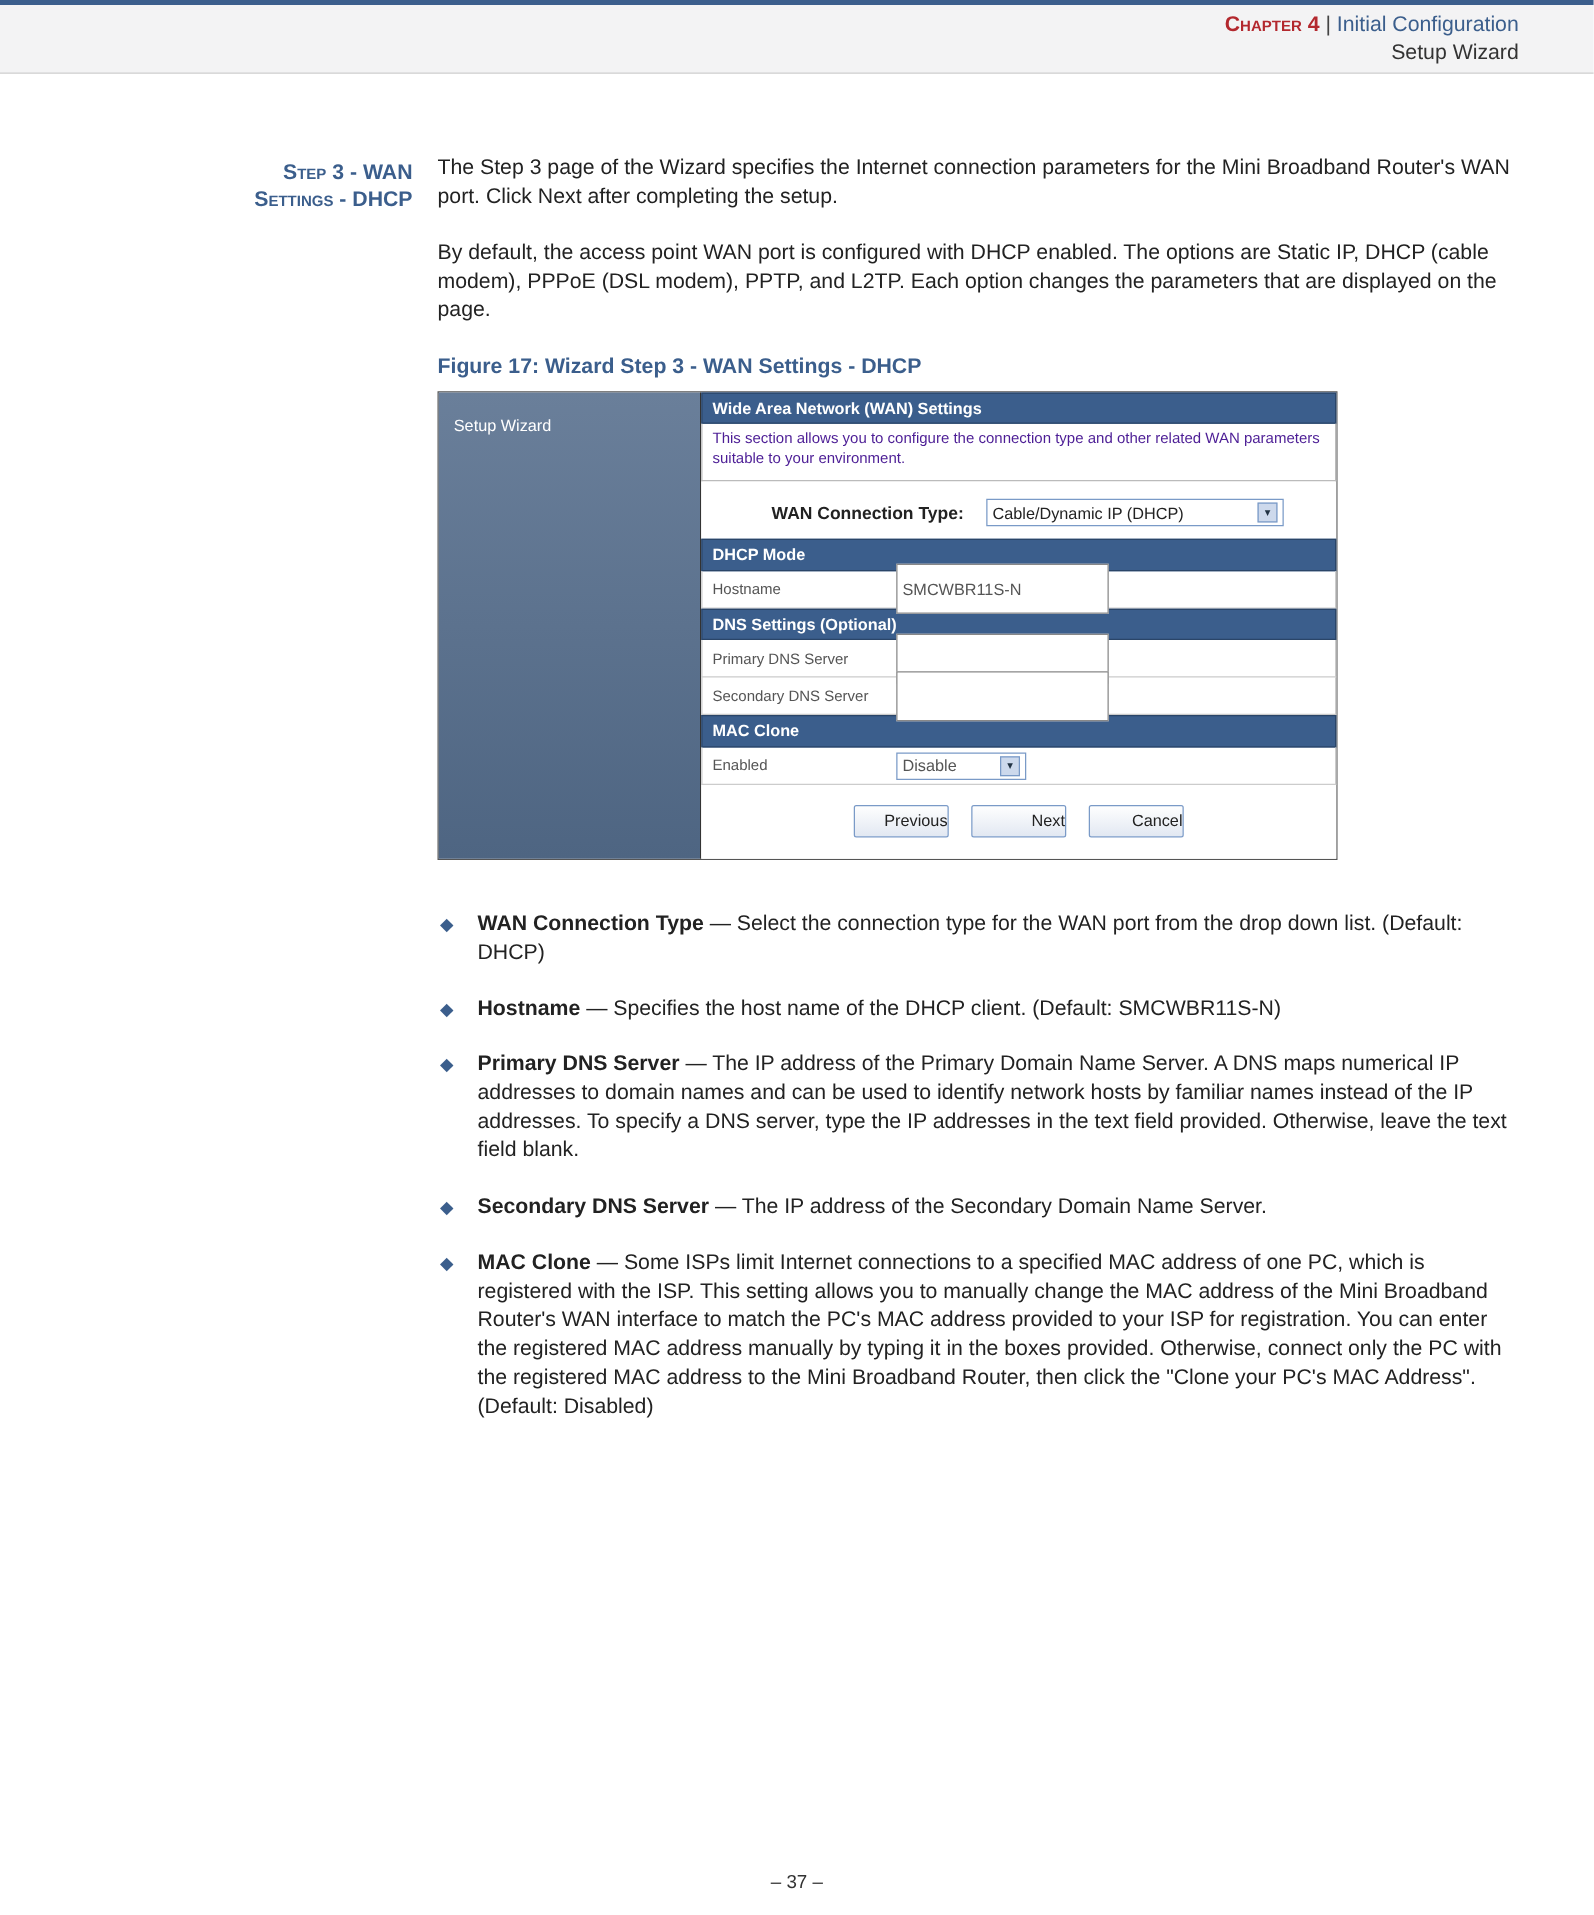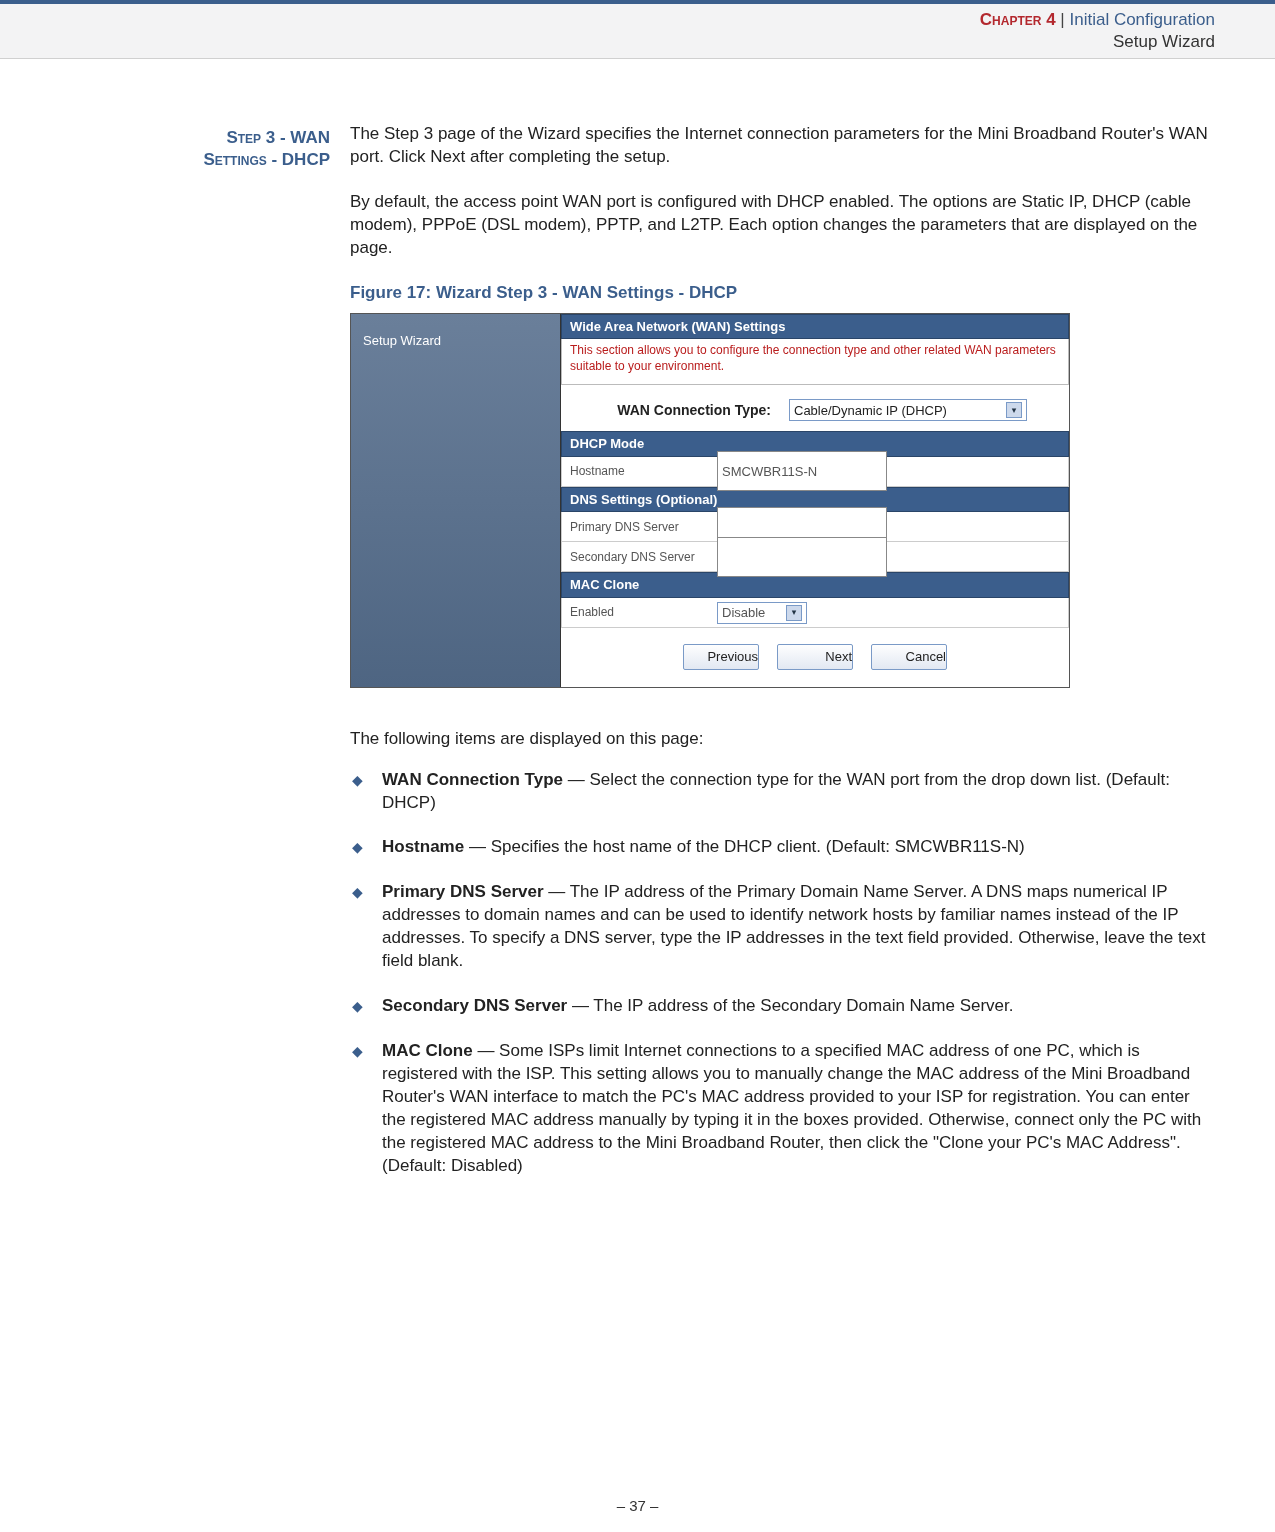--- a/index.html
+++ b/index.html
@@ -91,21 +91,21 @@
   .panel-bar {
     background: #3b5e8c;
     color: #fff;
     font-size: 13px;
     font-weight: bold;
     padding: 3px 8px;
     border: 1px solid #2a4568;
   }
   .panel-desc {
     font-size: 12px;
-    color: #b91c1c;
+    color: #4c1d95;
     padding: 4px 8px 10px 8px;
     border: 1px solid #bbb;
     border-top: none;
     line-height: 1.3;
   }
   .conn-row {
     display: flex;
     align-items: center;
     padding: 14px 8px 10px 8px;
   }
@@ -260,35 +260,34 @@
             <div class="field-input"></div>
           </div>
           <div class="field-row">
             <div class="field-label">Secondary DNS Server</div>
             <div class="field-input"></div>
           </div>
 
           <div class="section-bar">MAC Clone</div>
           <div class="field-row">
             <div class="field-label">Enabled</div>
-            <div class="conn-select" style="width:90px;">
+            <div class="conn-select" style="width:104px;">
               <span>Disable</span>
               <span class="drop-arrow">▾</span>
             </div>
           </div>
 
           <div class="btn-row">
             <div class="wiz-btn">Previous</div>
             <div class="wiz-btn">Next</div>
             <div class="wiz-btn">Cancel</div>
           </div>
         </div>
       </div>
 
-      <p class="para intro-items">The following items are displayed on this page:</p>
 
       <ul class="item-list">
         <li><span class="item-term">WAN Connection Type</span><span> — Select the connection type for the WAN port from the drop down list. (Default: DHCP)</span></li>
         <li><span class="item-term">Hostname</span><span> — Specifies the host name of the DHCP client. (Default: SMCWBR11S-N)</span></li>
         <li><span class="item-term">Primary DNS Server</span><span> — The IP address of the Primary Domain Name Server. A DNS maps numerical IP addresses to domain names and can be used to identify network hosts by familiar names instead of the IP addresses. To specify a DNS server, type the IP addresses in the text field provided. Otherwise, leave the text field blank.</span></li>
         <li><span class="item-term">Secondary DNS Server</span><span> — The IP address of the Secondary Domain Name Server.</span></li>
         <li><span class="item-term">MAC Clone</span><span> — Some ISPs limit Internet connections to a specified MAC address of one PC, which is registered with the ISP. This setting allows you to manually change the MAC address of the Mini Broadband Router's WAN interface to match the PC's MAC address provided to your ISP for registration. You can enter the registered MAC address manually by typing it in the boxes provided. Otherwise, connect only the PC with the registered MAC address to the Mini Broadband Router, then click the "Clone your PC's MAC Address". (Default: Disabled)</span></li>
       </ul>
     </div>
   </div>

